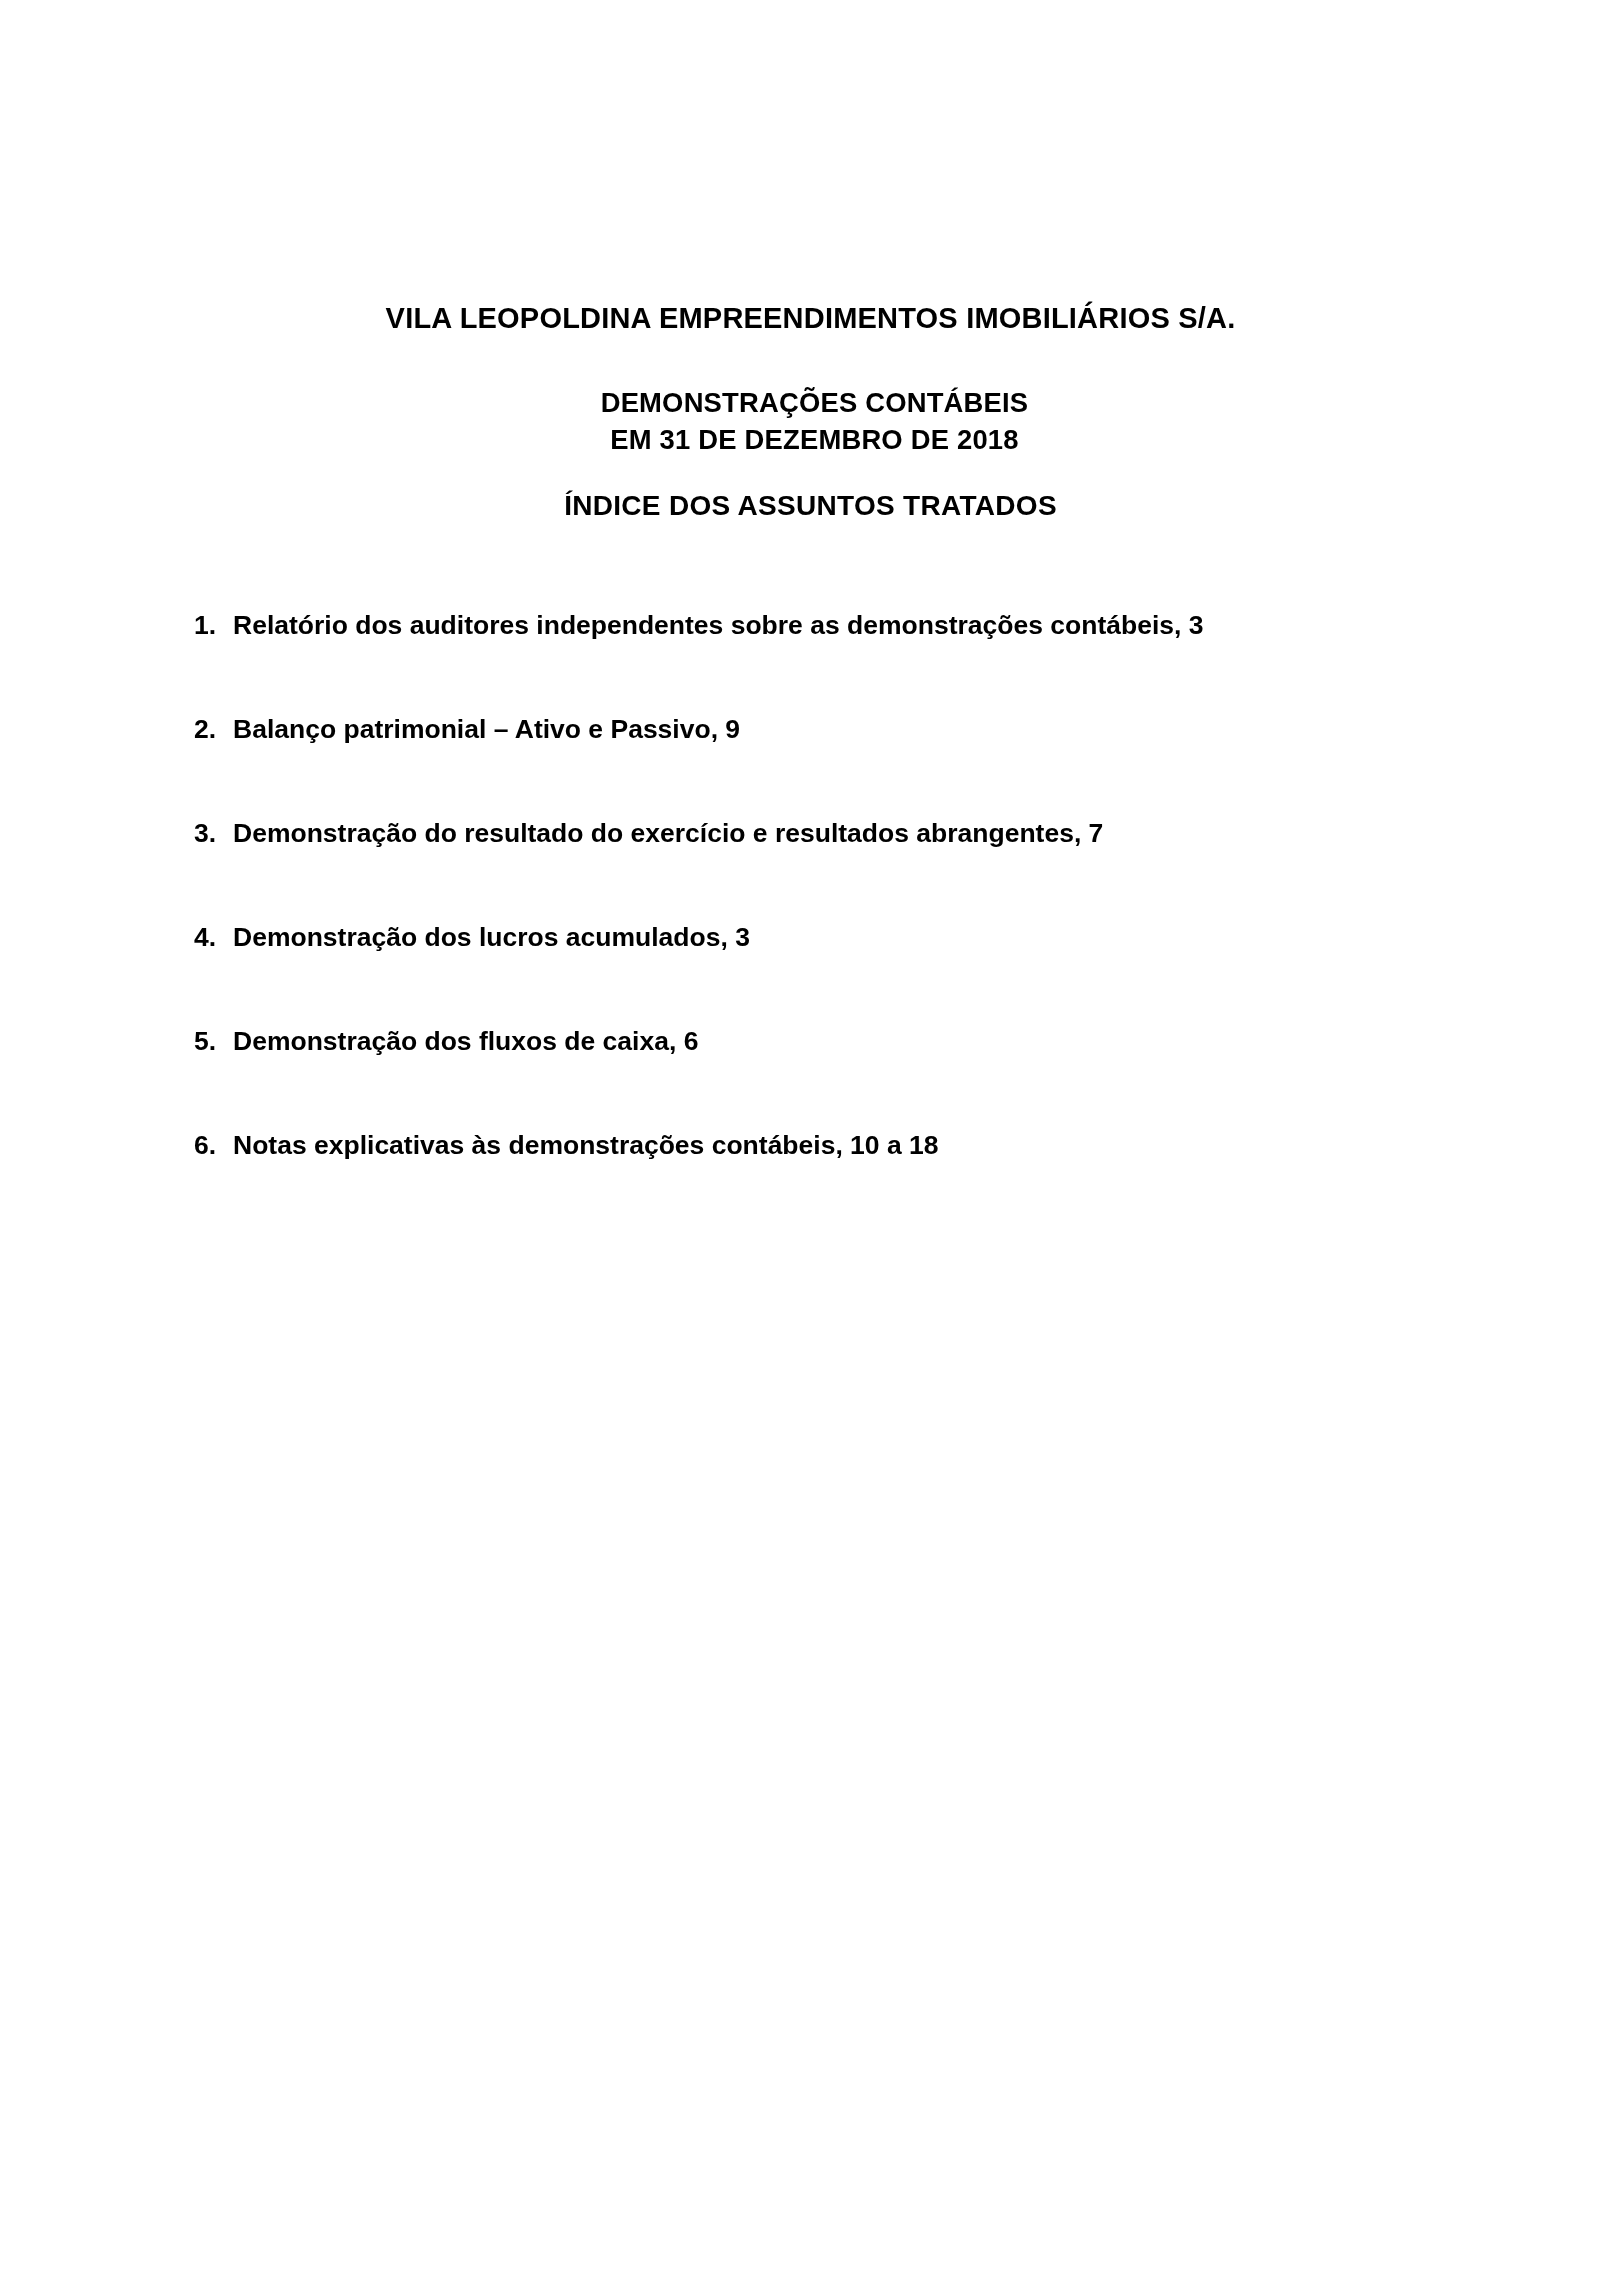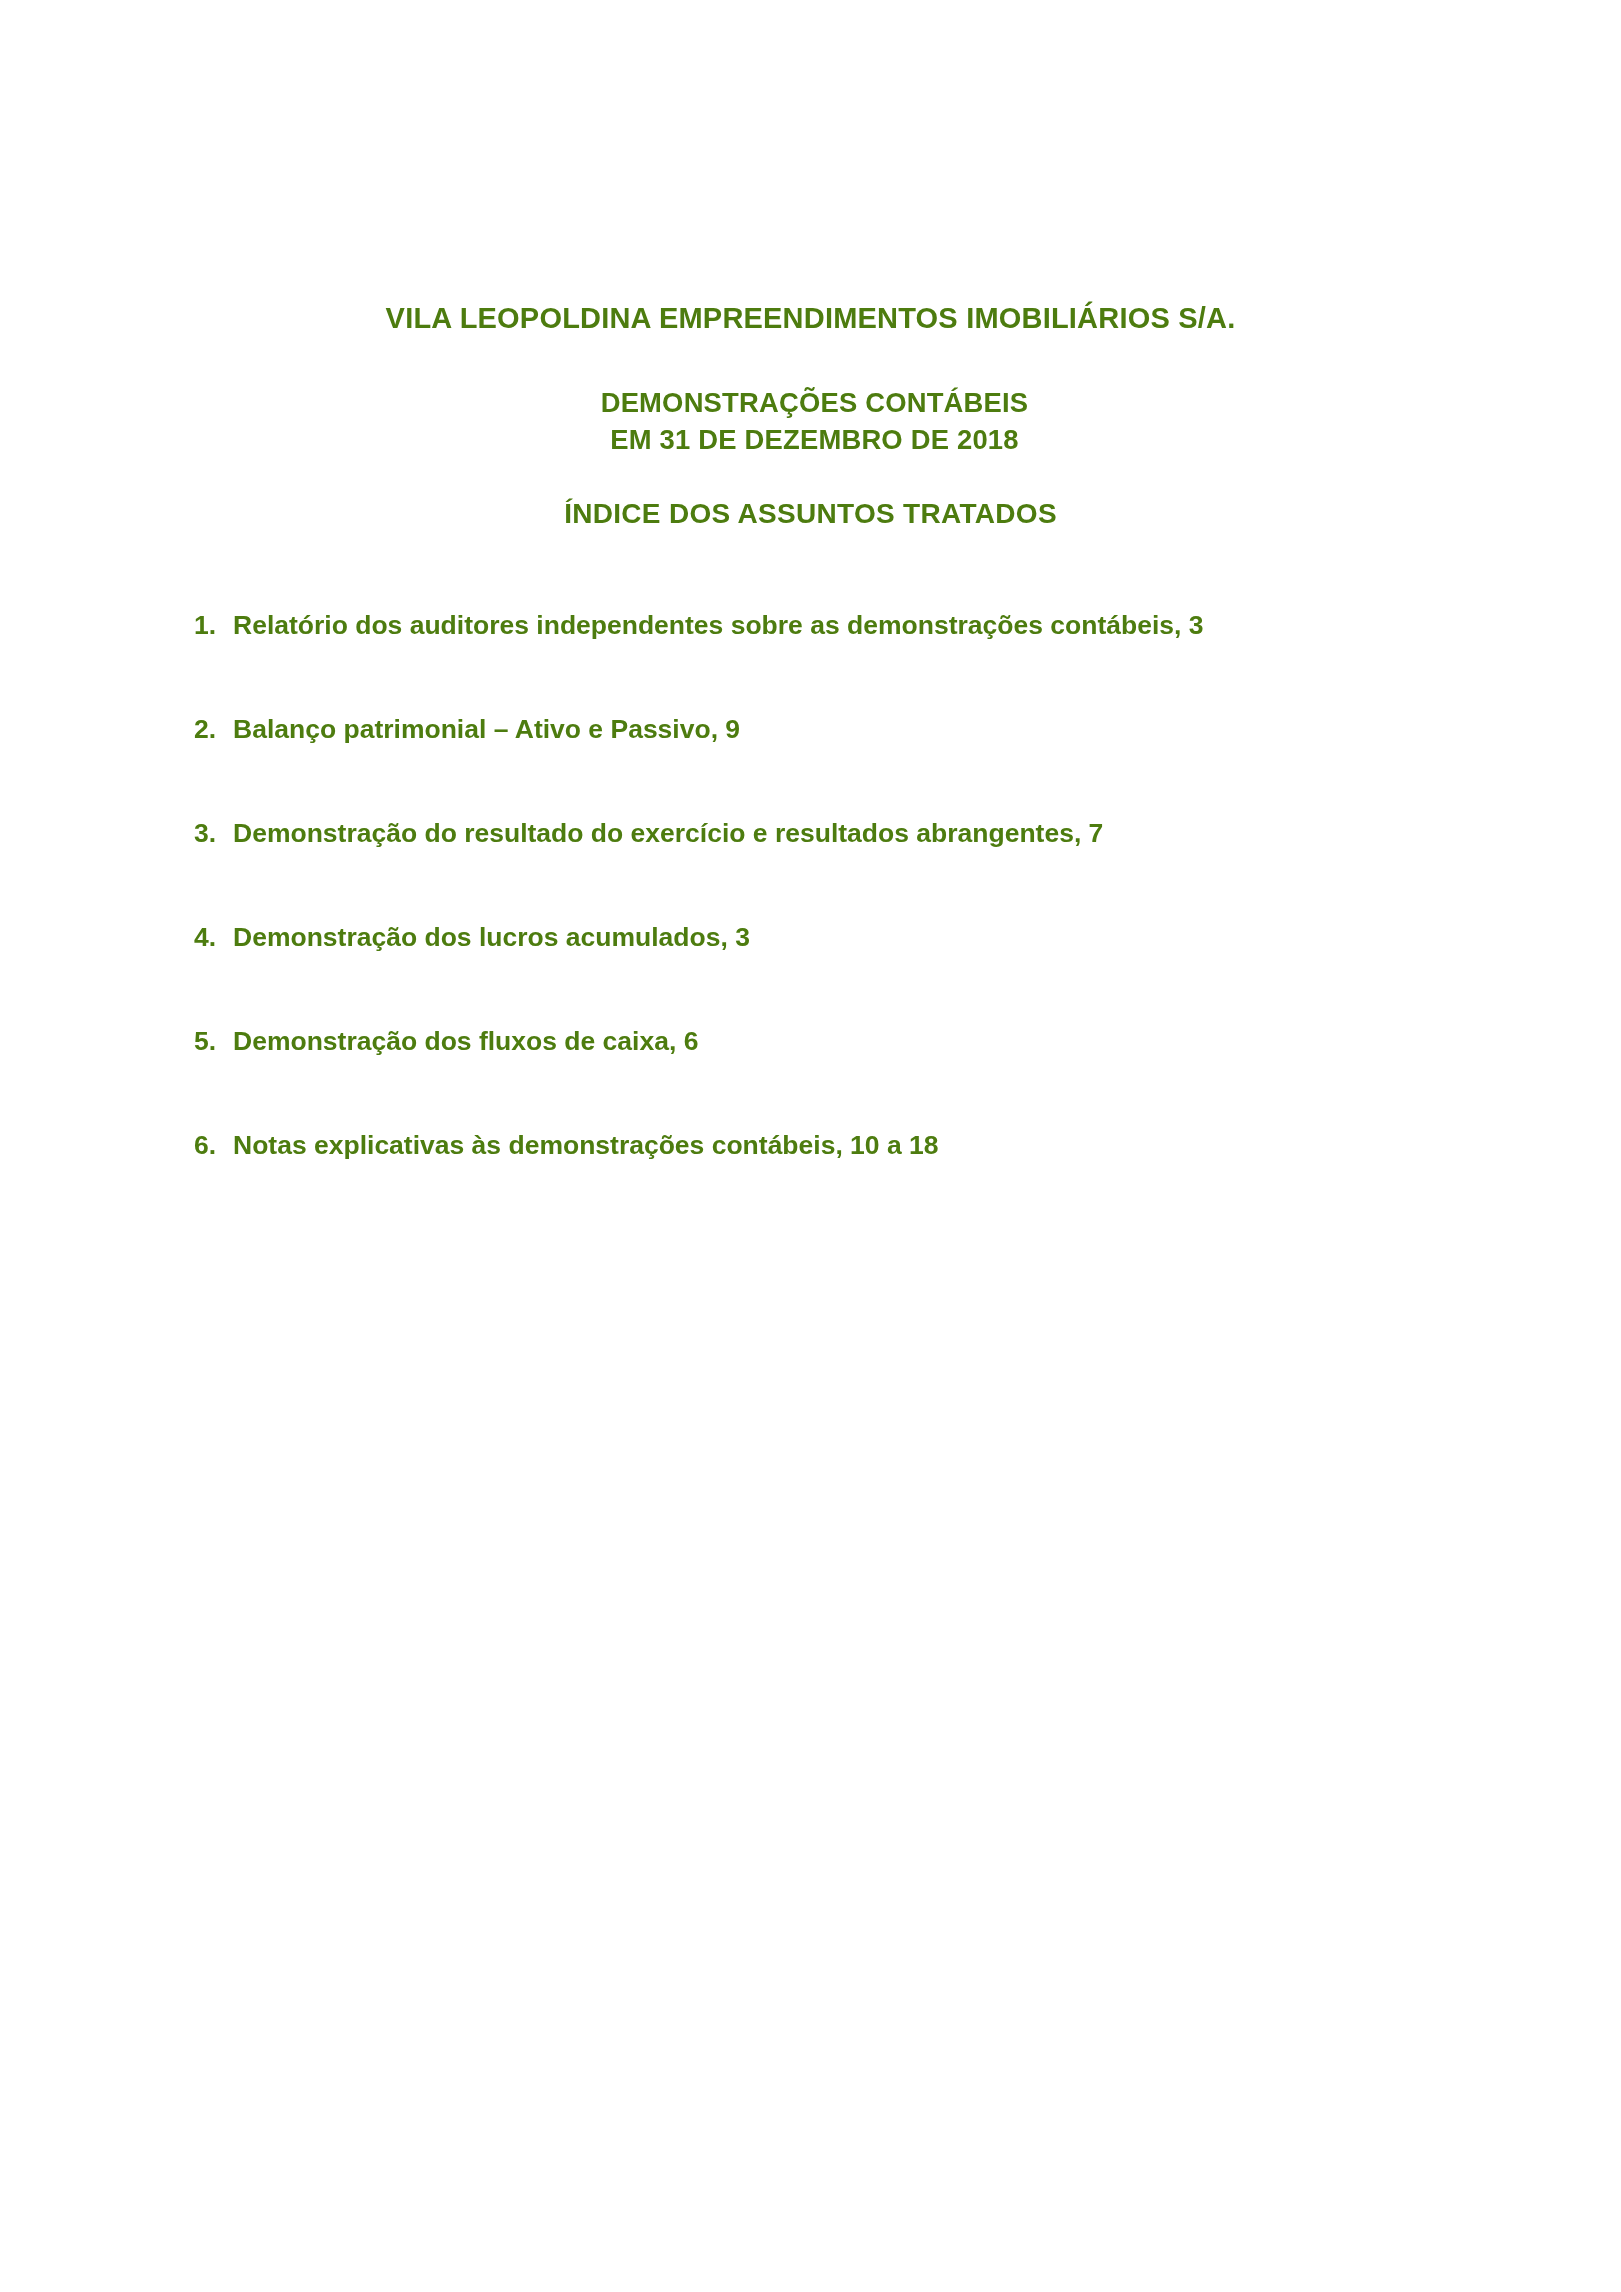--- a/index.html
+++ b/index.html
@@ -7,21 +7,21 @@
     margin: 0;
     padding: 0;
     background: #ffffff;
   }
 
   .page {
     position: relative;
     width: 1621px;
     height: 1642px;
     background: #ffffff;
-    color: #4d7c0f;
+    color: #000000;
     font-family: "Liberation Sans", "DejaVu Sans", sans-serif;
     overflow: hidden;
     box-sizing: border-box;
   }
 
   
   .title-block {
     position: absolute;
     left: 0;
     top: 302px;
@@ -59,21 +59,21 @@
     top: 490px;
     width: 1621px;
     text-align: center;
   }
 
   .section-heading {
     font-size: 28px;
     font-weight: bold;
     letter-spacing: 0.3px;
     line-height: 1.15;
-    margin: 8px;
+    margin: 0;
   }
 
   
   .index-list {
     position: absolute;
     left: 154px;
     top: 588px;
     width: 1318px;
   }
 

